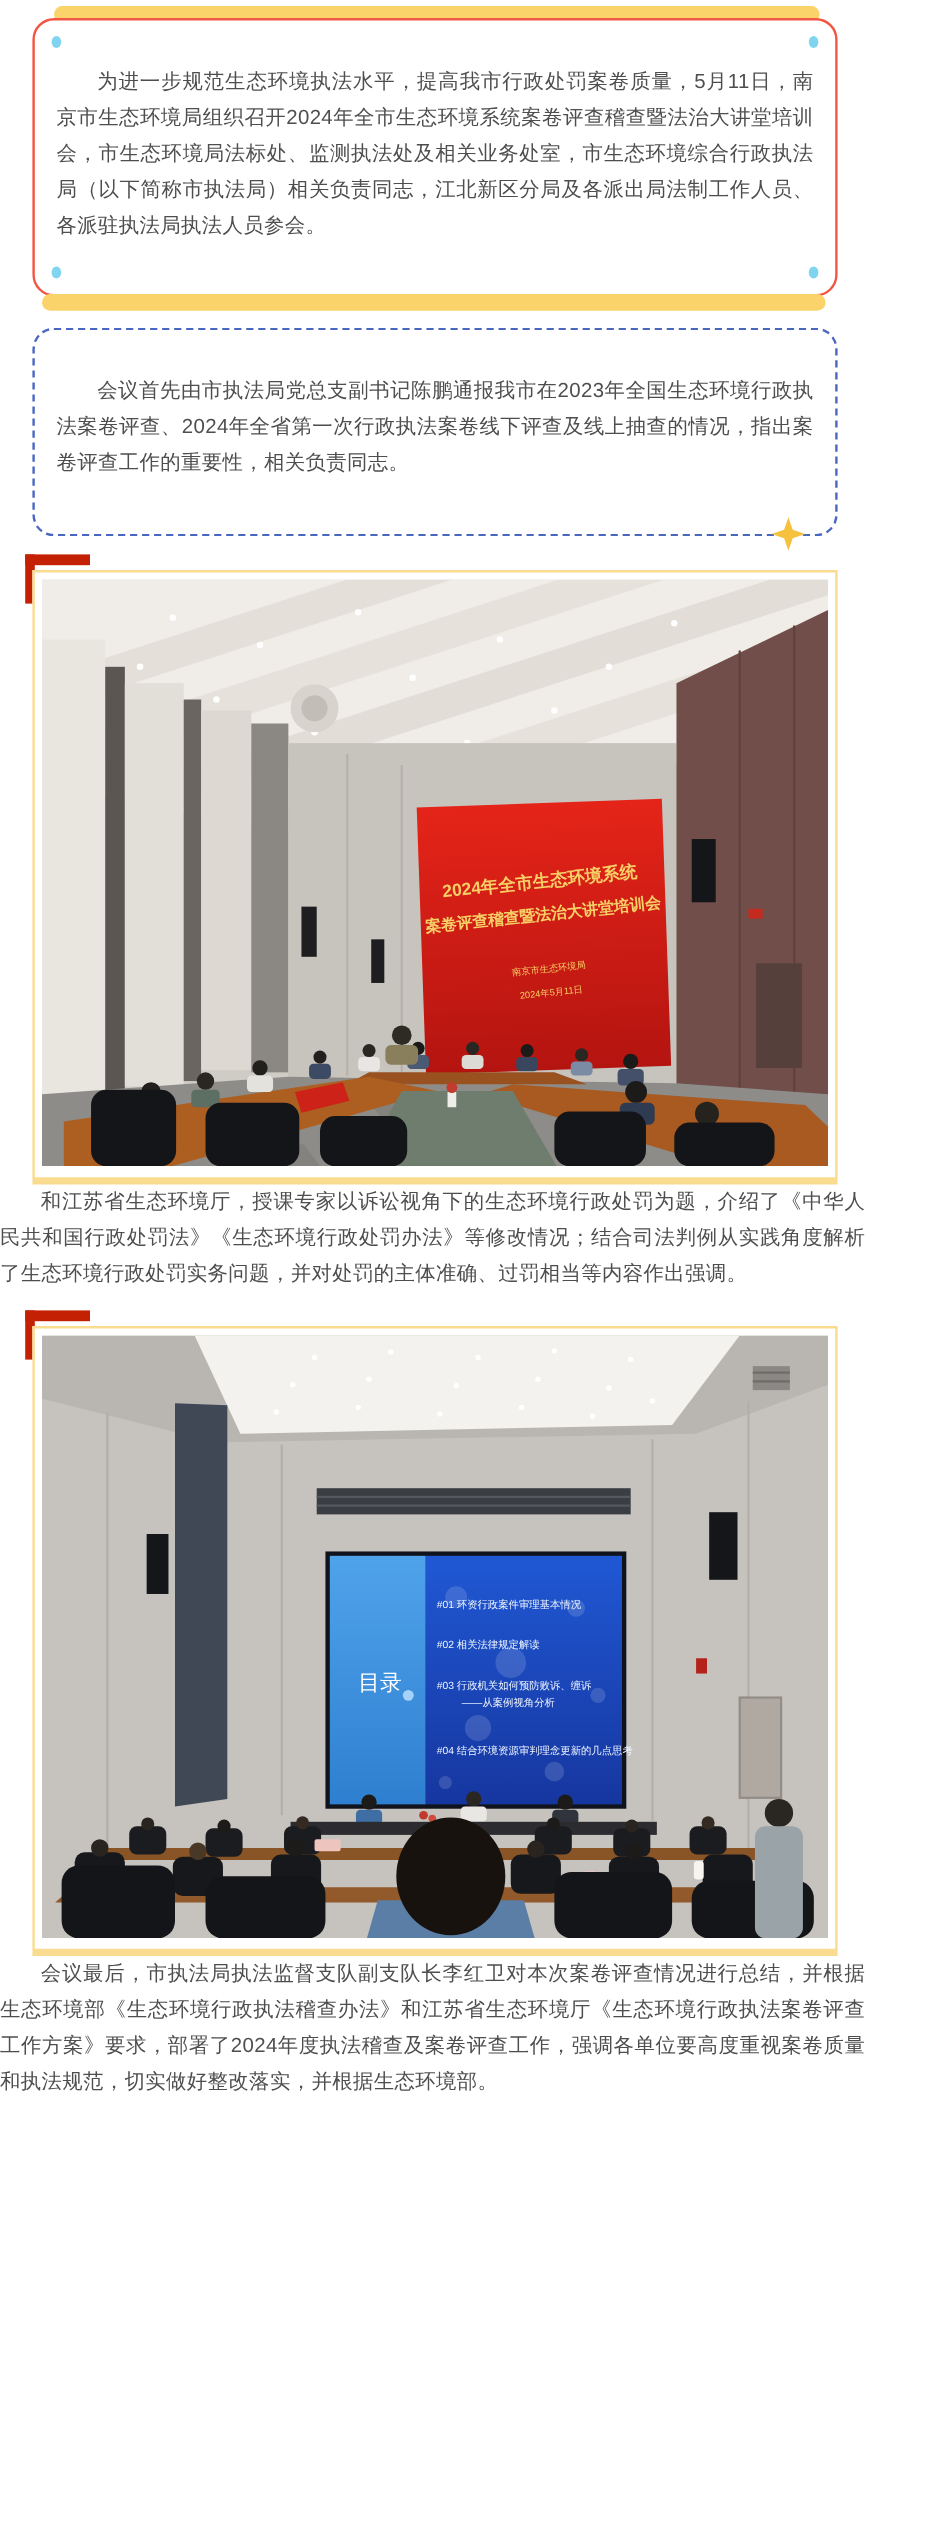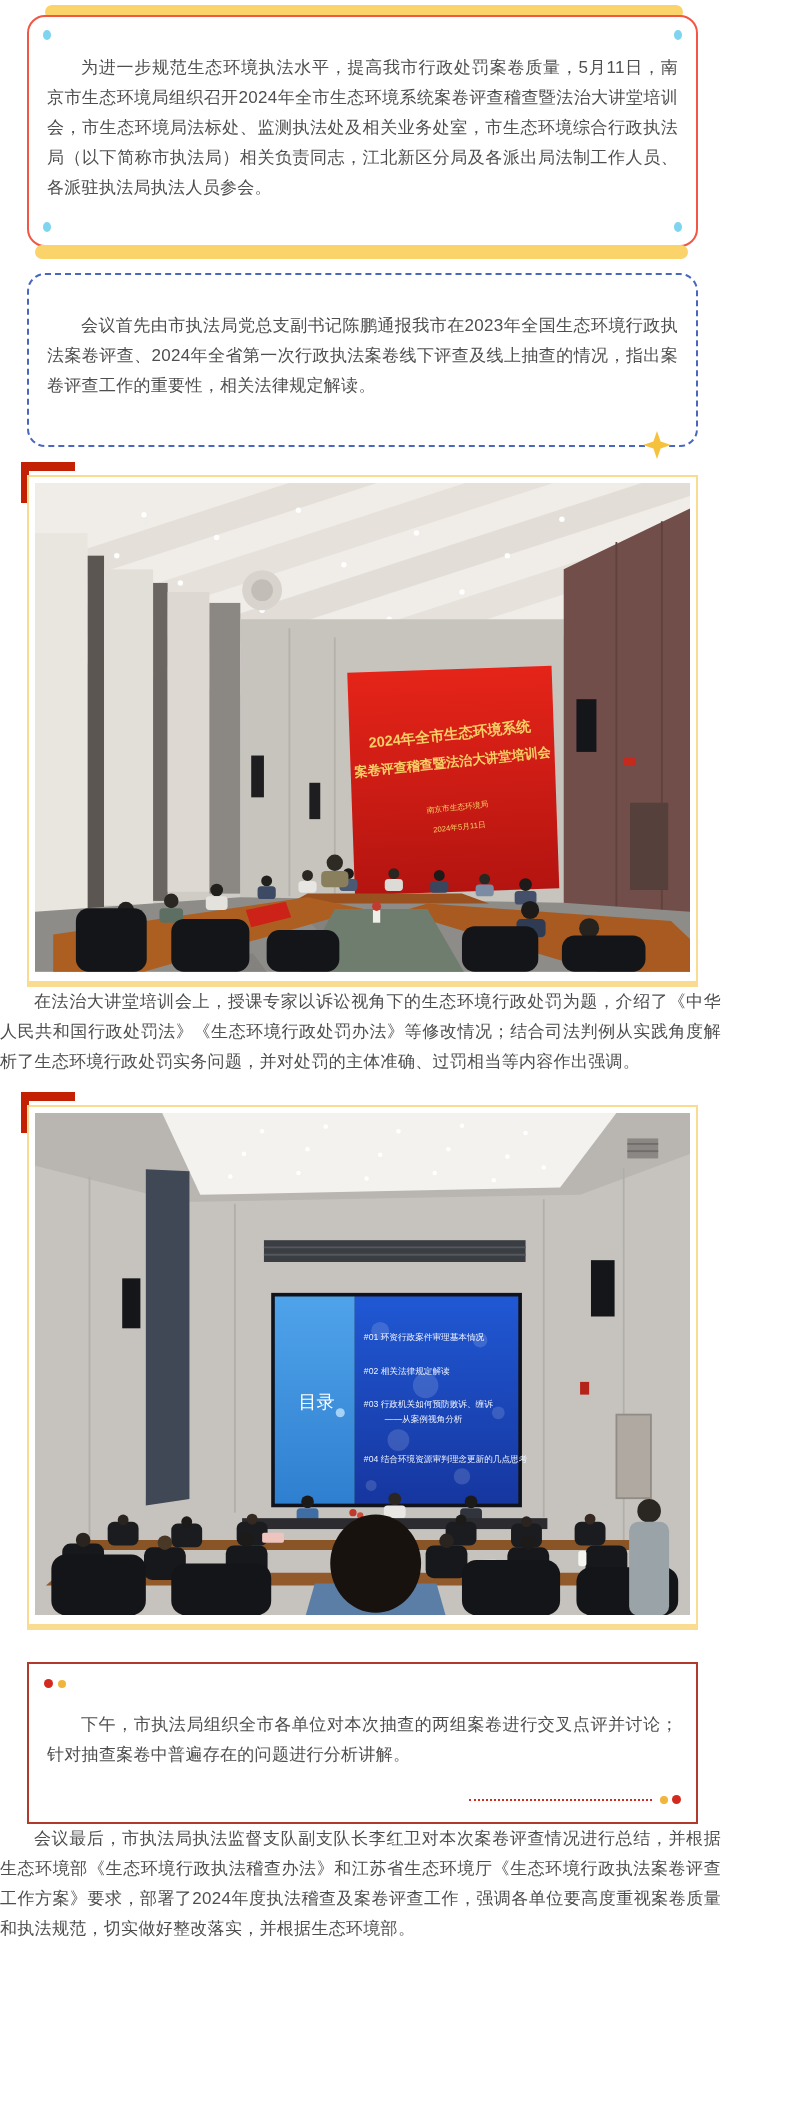--- a/index.html
+++ b/index.html
@@ -52,21 +52,21 @@
       <span class="bdot tl"></span>
       <span class="bdot tr"></span>
       <span class="bdot bl"></span>
       <span class="bdot br"></span>
       <p class="article">为进一步规范生态环境执法水平，提高我市行政处罚案卷质量，5月11日，南京市生态环境局组织召开2024年全市生态环境系统案卷评查稽查暨法治大讲堂培训会，市生态环境局法标处、监测执法处及相关业务处室，市生态环境综合行政执法局（以下简称市执法局）相关负责同志，江北新区分局及各派出局法制工作人员、各派驻执法局执法人员参会。</p>
     </div>
     <div class="bar-bottom"></div>
   </div>
 
   <div class="report-box">
-    <p class="article">会议首先由市执法局党总支副书记陈鹏通报我市在2023年全国生态环境行政执法案卷评查、2024年全省第一次行政执法案卷线下评查及线上抽查的情况，指出案卷评查工作的重要性，相关法律规定解读。</p>
+    <p class="article">会议首先由市执法局党总支副书记陈鹏通报我市在2023年全国生态环境行政执法案卷评查、2024年全省第一次行政执法案卷线下评查及线上抽查的情况，指出案卷评查工作的重要性，相关负责同志。</p>
     <svg class="sparkle" viewBox="0 0 30 30">
       <path d="M15 1 L18.6 11.4 L29 15 L18.6 18.6 L15 29 L11.4 18.6 L1 15 L11.4 11.4 Z" fill="#f6c13d"></path>
     </svg>
   </div>
 
   <div class="photo-block">
     <div class="red-corner"></div>
     <div class="photo-frame">
       <svg viewBox="0 0 721 538">
         <defs>
@@ -193,21 +193,21 @@
           <rect x="45" y="468" width="78" height="70" rx="14"></rect>
           <rect x="150" y="480" width="86" height="58" rx="14"></rect>
           <rect x="255" y="492" width="80" height="46" rx="14"></rect>
           <rect x="470" y="488" width="84" height="50" rx="14"></rect>
           <rect x="580" y="498" width="92" height="40" rx="14"></rect>
         </g>
       </svg>
     </div>
   </div>
 
-  <p class="article para3">在法治大讲堂培训会上，授课专家以诉讼视角下的生态环境行政处罚为题，介绍了《中华人民共和国行政处罚法》《生态环境行政处罚办法》等修改情况；结合司法判例从实践角度解析了生态环境行政处罚实务问题，并对处罚的主体准确、过罚相当等内容作出强调。</p>
+  <p class="article para3">和江苏省生态环境厅，授课专家以诉讼视角下的生态环境行政处罚为题，介绍了《中华人民共和国行政处罚法》《生态环境行政处罚办法》等修改情况；结合司法判例从实践角度解析了生态环境行政处罚实务问题，并对处罚的主体准确、过罚相当等内容作出强调。</p>
 
   <div class="photo-block">
     <div class="red-corner"></div>
     <div class="photo-frame">
       <svg viewBox="0 0 721 553">
         <defs>
           <linearGradient id="blueL" x1="0" y1="0" x2="0" y2="1">
             <stop offset="0" stop-color="#4fa3ea"></stop>
               <stop offset="1" stop-color="#2f7fd0"></stop>
           </linearGradient>
@@ -342,28 +342,16 @@
           <rect x="654" y="450" width="44" height="103" rx="10" fill="#9aa3a8"></rect>
         </g>
         <g>
           <polygon points="298,553 452,553 442,518 308,518" fill="#5b7ea6"></polygon>
           <ellipse cx="375" cy="496" rx="50" ry="54" fill="#17120e"></ellipse>
         </g>
       </svg>
     </div>
   </div>
 
-  <div class="afternoon-box">
-    <div class="dots-top">
-      <span class="dot-red"></span>
-      <span class="dot-orange"></span>
-    </div>
-    <p class="article">下午，市执法局组织全市各单位对本次抽查的两组案卷进行交叉点评并讨论；针对抽查案卷中普遍存在的问题进行分析讲解。</p>
-    <div class="deco-bottom">
-      <span class="dash-line"></span>
-      <span class="dot-orange"></span>
-      <span class="dot-red"></span>
-    </div>
-  </div>
 
   <p class="article para4">会议最后，市执法局执法监督支队副支队长李红卫对本次案卷评查情况进行总结，并根据生态环境部《生态环境行政执法稽查办法》和江苏省生态环境厅《生态环境行政执法案卷评查工作方案》要求，部署了2024年度执法稽查及案卷评查工作，强调各单位要高度重视案卷质量和执法规范，切实做好整改落实，并根据生态环境部。</p>
 
 </div>
 
 </body></html>

